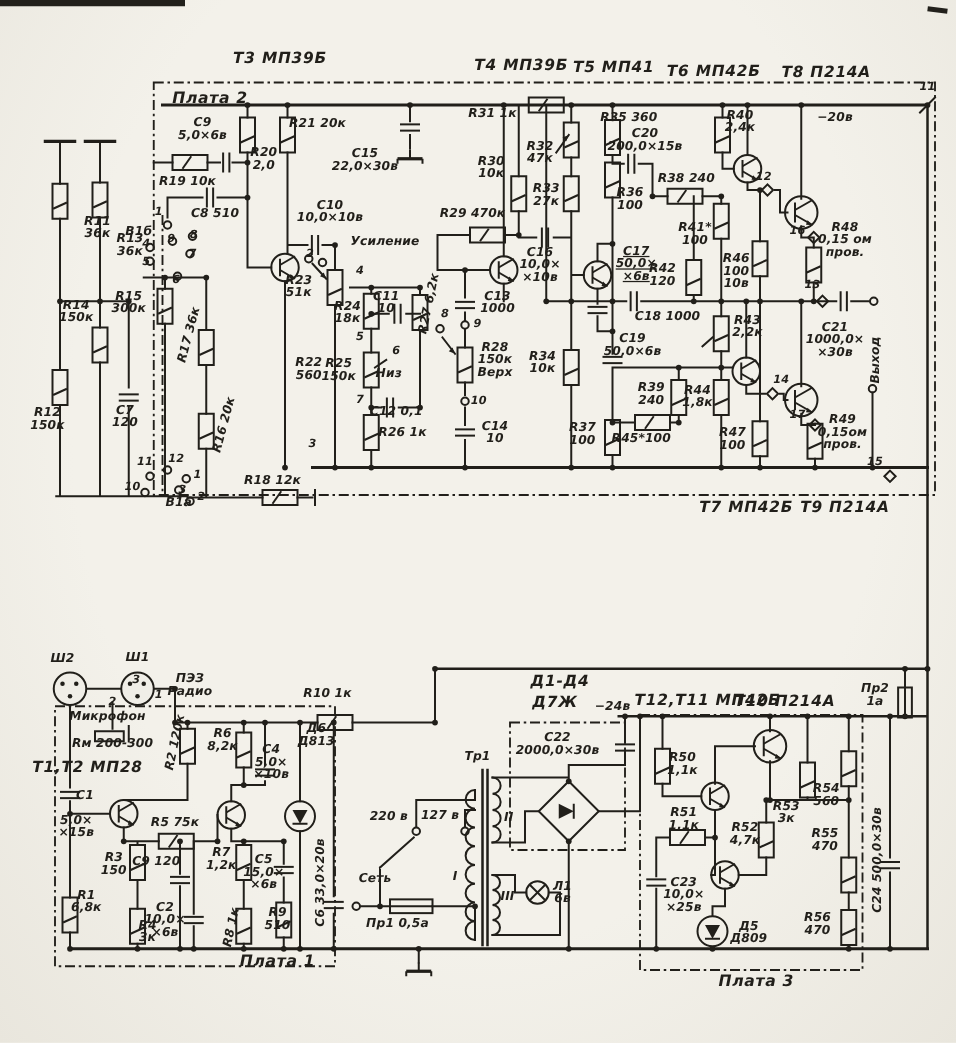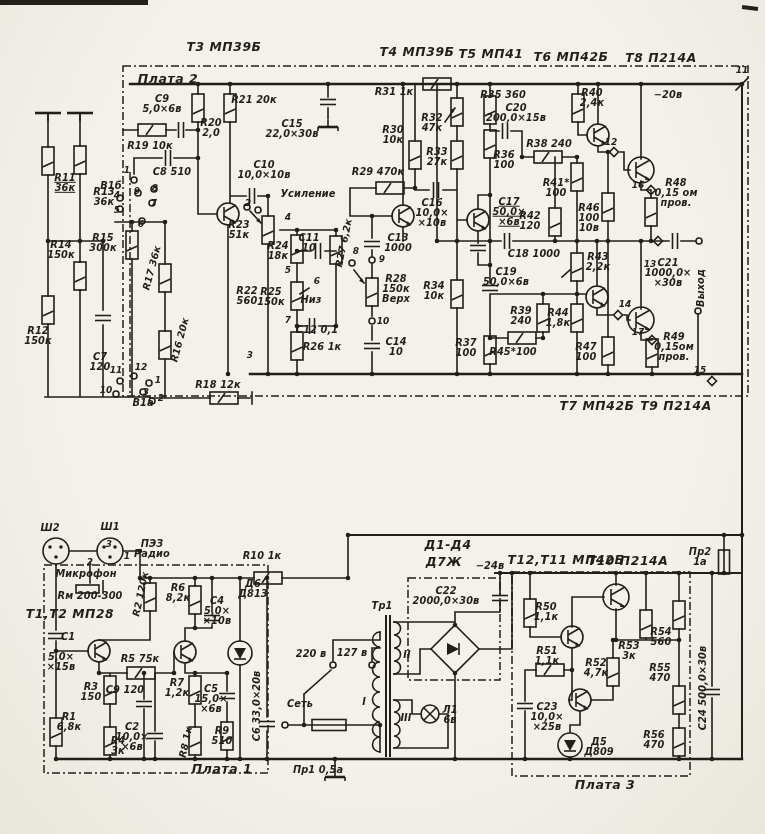--- a/index.html
+++ b/index.html
@@ -484,38 +484,38 @@
       <span class="lab" style="left: 490px; top: 566px;">−24в</span>
       <span class="lab" style="left: 300px; top: 704px;">Сеть</span>
       <span class="lab" style="left: 382px; top: 606px;">Тр1</span>
       <span class="lab" style="left: 311px; top: 654px;">220 в</span>
       <span class="lab" style="left: 352px; top: 653px;">127 в</span>
       <span class="lab" style="left: 364px; top: 702px;">I</span>
       <span class="lab" style="left: 407px; top: 655px;">II</span>
       <span class="lab" style="left: 406px; top: 718px;">III</span>
       <span class="lab" style="left: 450px; top: 715px;">Л1
 6в</span>
-      <span class="lab" style="left: 318px; top: 770px;">Пр1 0,5а</span>
+      <span class="lab" style="left: 318px; top: 740px;">Пр1 0,5а</span>
       <span class="lab" style="left: 700px; top: 557px;">Пр2
 1а</span>
       <span class="lab" style="left: 308px; top: 194px;">Усиление</span>
       <span class="lab" style="left: 311px; top: 300px;">Низ</span>
       <span class="lab" style="left: 701px; top: 288px; transform: translate(-50%, -50%) rotate(-90deg);">Выход</span>
       <span class="lab" style="left: 86px; top: 574px;">Микрофон</span>
       <span class="lab" style="left: 90px; top: 596px;">Rм 200-300</span>
       <span class="lab" style="left: 152px; top: 549px;">ПЭЗ
 Радио</span>
       <span class="lab" style="left: 50px; top: 528px;">Ш2</span>
       <span class="lab" style="left: 110px; top: 527px;">Ш1</span>
       <span class="lab" style="left: 111px; top: 186px;">В1б</span>
       <span class="lab" style="left: 143px; top: 403px;">В1а</span>
       <span class="lab p" style="left: 742px; top: 71px;">11</span>
       <span class="lab p" style="left: 611px; top: 143px;">12</span>
       <span class="lab p" style="left: 638px; top: 186px;">16</span>
-      <span class="lab p" style="left: 650px; top: 229px; margin-top: 36px;">13</span>
+      <span class="lab p" style="left: 650px; top: 229px;">13</span>
       <span class="lab p" style="left: 625px; top: 305px; font-style: italic;">14</span>
       <span class="lab p" style="left: 638px; top: 333px;">17</span>
       <span class="lab p" style="left: 700px; top: 371px;">15</span>
       <span class="lab p" style="left: 127px; top: 171px;">1</span>
       <span class="lab p" style="left: 117px; top: 196px;">4</span>
       <span class="lab p" style="left: 137px; top: 192px;">9</span>
       <span class="lab p" style="left: 155px; top: 189px;">8</span>
       <span class="lab p" style="left: 117px; top: 211px;">5</span>
       <span class="lab p" style="left: 154px; top: 204px;">7</span>
       <span class="lab p" style="left: 141px; top: 225px;">6</span>
@@ -532,38 +532,38 @@
       <span class="lab p" style="left: 317px; top: 282px;">6</span>
       <span class="lab p" style="left: 288px; top: 321px;">7</span>
       <span class="lab p" style="left: 382px; top: 260px;">9</span>
       <span class="lab p" style="left: 383px; top: 322px;">10</span>
       <span class="lab p" style="left: 250px; top: 356px;">3</span>
       <span class="lab p" style="left: 109px; top: 545px;">3</span>
       <span class="lab p" style="left: 90px; top: 563px;">2</span>
       <span class="lab p" style="left: 127px; top: 557px;">1</span>
       <span class="lab" style="left: 104px; top: 159px; margin-top: 38px;">R13
 36к</span>
-      <span class="lab" style="left: 65px; top: 183px; text-decoration: underline;">R11
+      <span class="lab" style="left: 78px; top: 183px;">R11
 36к</span>
       <span class="lab" style="left: 162px; top: 104px;">С9
 5,0×6в</span>
       <span class="lab" style="left: 150px; top: 146px;">R19 10к</span>
       <span class="lab" style="left: 172px; top: 172px;">С8 510</span>
       <span class="lab" style="left: 211px; top: 128px;">R20
 2,0</span>
       <span class="lab" style="left: 254px; top: 100px;">R21 20к</span>
       <span class="lab" style="left: 103px; top: 243px;">R15
 300к</span>
       <span class="lab" style="left: 61px; top: 250px;">R14
 150к</span>
       <span class="lab" style="left: 152px; top: 268px; transform: translate(-50%, -50%) rotate(-75deg);">R17 36к</span>
       <span class="lab" style="left: 180px; top: 340px; transform: translate(-50%, -50%) rotate(-75deg);">R16 20к</span>
       <span class="lab" style="left: 38px; top: 336px;">R12
 150к</span>
-      <span class="lab" style="left: 100px; top: 334px; margin-top: 28px;">С7
+      <span class="lab" style="left: 100px; top: 334px;">С7
 120</span>
       <span class="lab" style="left: 218px; top: 385px;">R18 12к</span>
       <span class="lab" style="left: 247px; top: 296px;">R22
 560</span>
       <span class="lab" style="left: 292px; top: 129px;">С15
 22,0×30в</span>
       <span class="lab" style="left: 264px; top: 170px;">С10
 10,0×10в</span>
       <span class="lab" style="left: 239px; top: 230px;">R23
 51к</span>

